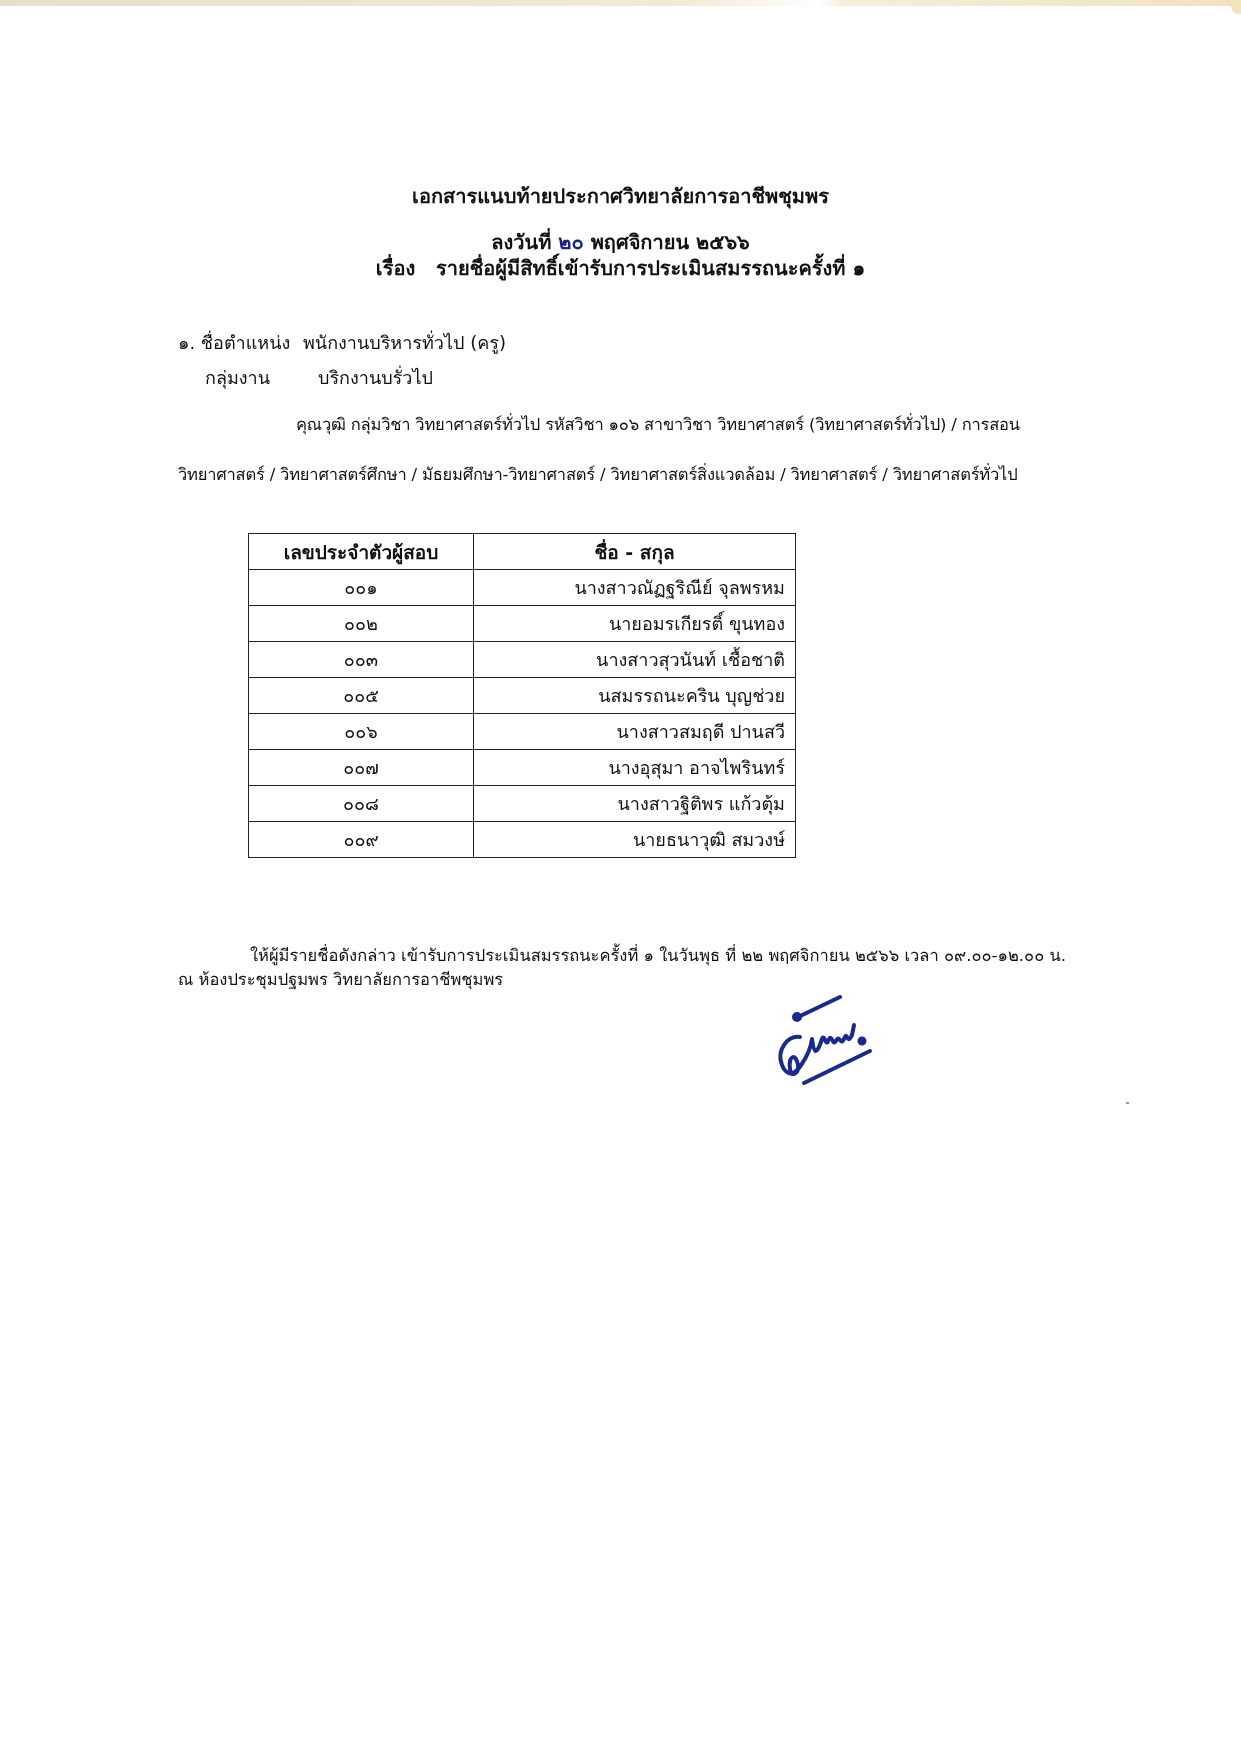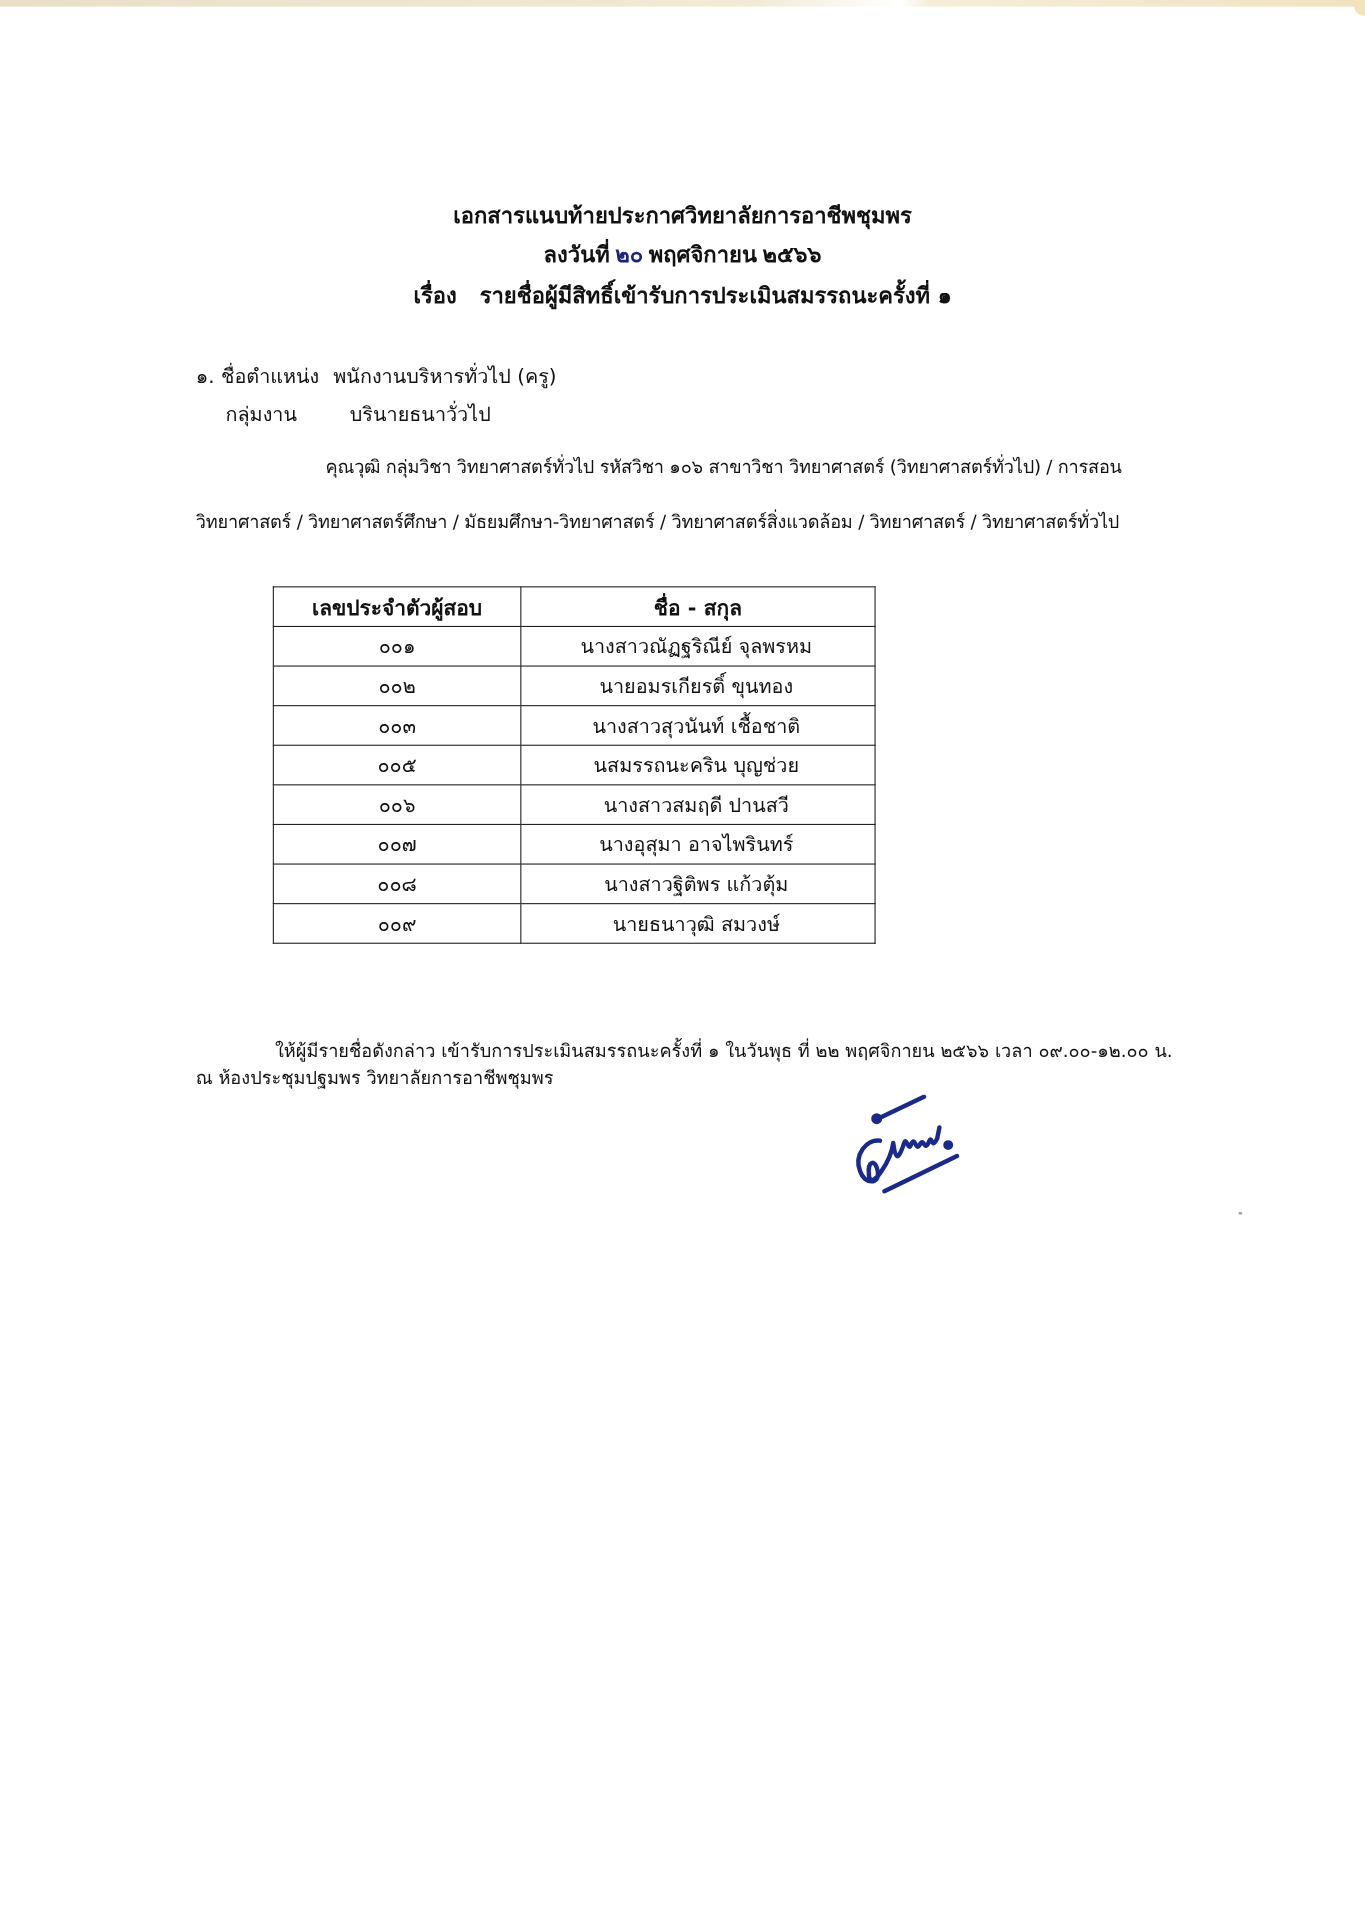--- a/index.html
+++ b/index.html
@@ -17,21 +17,21 @@
     }
     .paper-corner {
       position: absolute; right: 0; top: 0; width: 10px; height: 14px;
       background: #f3e3b8; border-bottom-left-radius: 8px;
     }
     .center-block {
       position: absolute; left: 0; width: 1241px; text-align: center;
       font-weight: bold; font-size: 20px; line-height: 36px;
     }
     .h1 { top: 178px; }
-    .h2 { top: 214px; font-family: Liberation Serif, serif; }
+    .h2 { top: 224px; }
     .h3 { top: 250px; }
     .date-accent { color: #1a237e; }
     .txt { position: absolute; font-size: 18px; line-height: 32px; white-space: nowrap; }
     .lbl-pos { left: 178px; top: 327px; }
     .val-pos { left: 303px; top: 327px; }
     .lbl-grp { left: 205px; top: 362px; }
     .val-grp { left: 318px; top: 362px; }
     .qual {
       position: absolute; left: 178px; top: 400px; width: 920px;
       font-size: 16.5px; line-height: 50px; text-indent: 118px;
@@ -41,21 +41,21 @@
       position: absolute; left: 248px; top: 533px;
       border-collapse: collapse; width: 548px;
       font-size: 18px;
     }
     table.roster th, table.roster td {
       border: 1.6px solid #222; height: 35px; padding: 0 10px;
     }
     table.roster th { font-weight: bold; font-size: 19px; margin-left: 28px; }
     table.roster th.c-id, table.roster td.c-id { width: 204px; text-align: center; }
     table.roster th.c-name { text-align: center; }
-    table.roster td.c-name { text-align: center; padding-left: 7px; }
+    table.roster td.c-name { text-align: right; padding-left: 7px; }
     .closing {
       position: absolute; left: 178px; top: 944px; width: 900px;
       font-size: 16.5px; line-height: 24px; text-indent: 72px;
     }
     .signature {
       position: absolute; left: 770px; top: 995px; width: 140px; height: 100px;
     }
     .speck { position: absolute; left: 1126px; top: 1102px; width: 3px; height: 2px; background: #999; }
   </style>
 </head>
@@ -71,21 +71,21 @@
   <span>พฤศจิกายน ๒๕๖๖</span>
 </div>
 <div class="center-block h3">
   <span>เรื่อง</span>&nbsp;&nbsp;
   <span>รายชื่อผู้มีสิทธิ์เข้ารับการประเมินสมรรถนะครั้งที่ ๑</span>
 </div>
 
 <div class="txt lbl-pos">๑. ชื่อตำแหน่ง</div>
 <div class="txt val-pos">พนักงานบริหารทั่วไป (ครู)</div>
 <div class="txt lbl-grp">กลุ่มงาน</div>
-<div class="txt val-grp">บรินายธนาวั่วไป</div>
+<div class="txt val-grp">บริกงานบรั่วไป</div>
 
 <div class="qual">คุณวุฒิ กลุ่มวิชา วิทยาศาสตร์ทั่วไป รหัสวิชา ๑๐๖  สาขาวิชา วิทยาศาสตร์ (วิทยาศาสตร์ทั่วไป) / การสอนวิทยาศาสตร์ / วิทยาศาสตร์ศึกษา / มัธยมศึกษา-วิทยาศาสตร์ / วิทยาศาสตร์สิ่งแวดล้อม / วิทยาศาสตร์ / วิทยาศาสตร์ทั่วไป</div>
 
 <table class="roster">
   <thead>
     <tr>
       <th class="c-id">เลขประจำตัวผู้สอบ</th>
       <th class="c-name">ชื่อ  -  สกุล</th>
     </tr>
   </thead>

